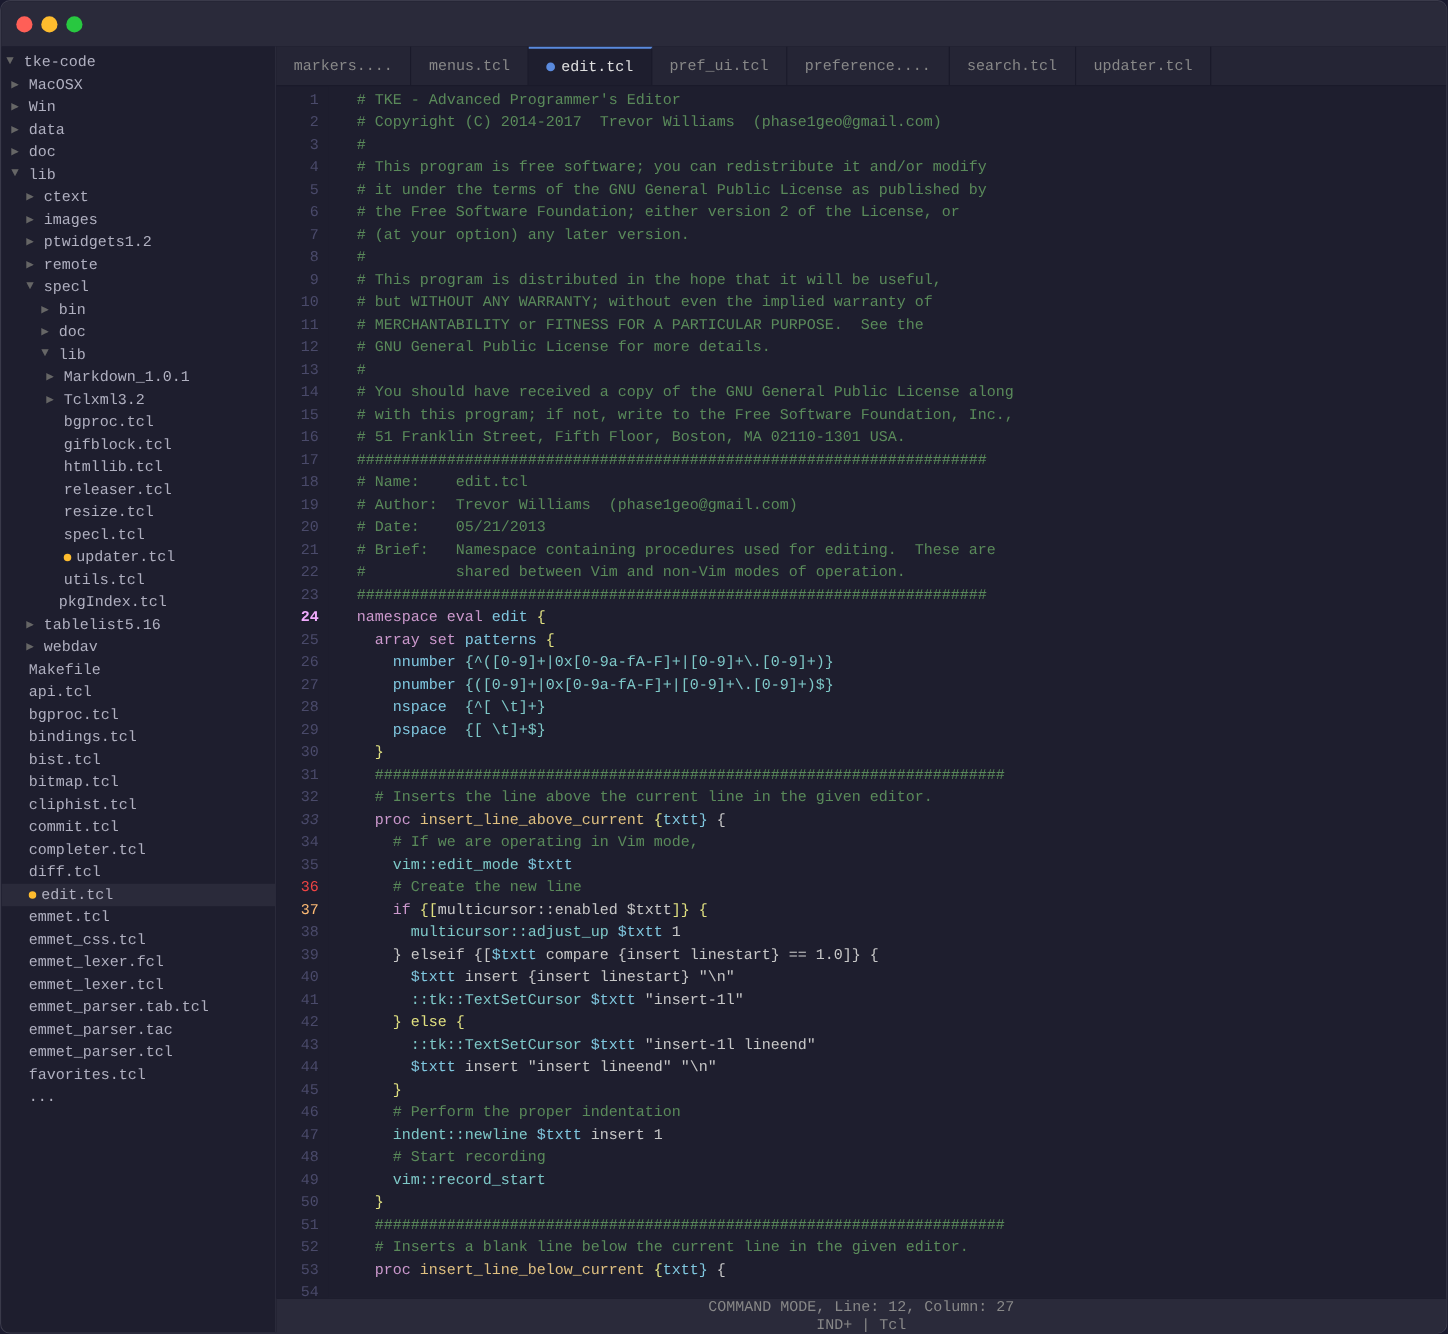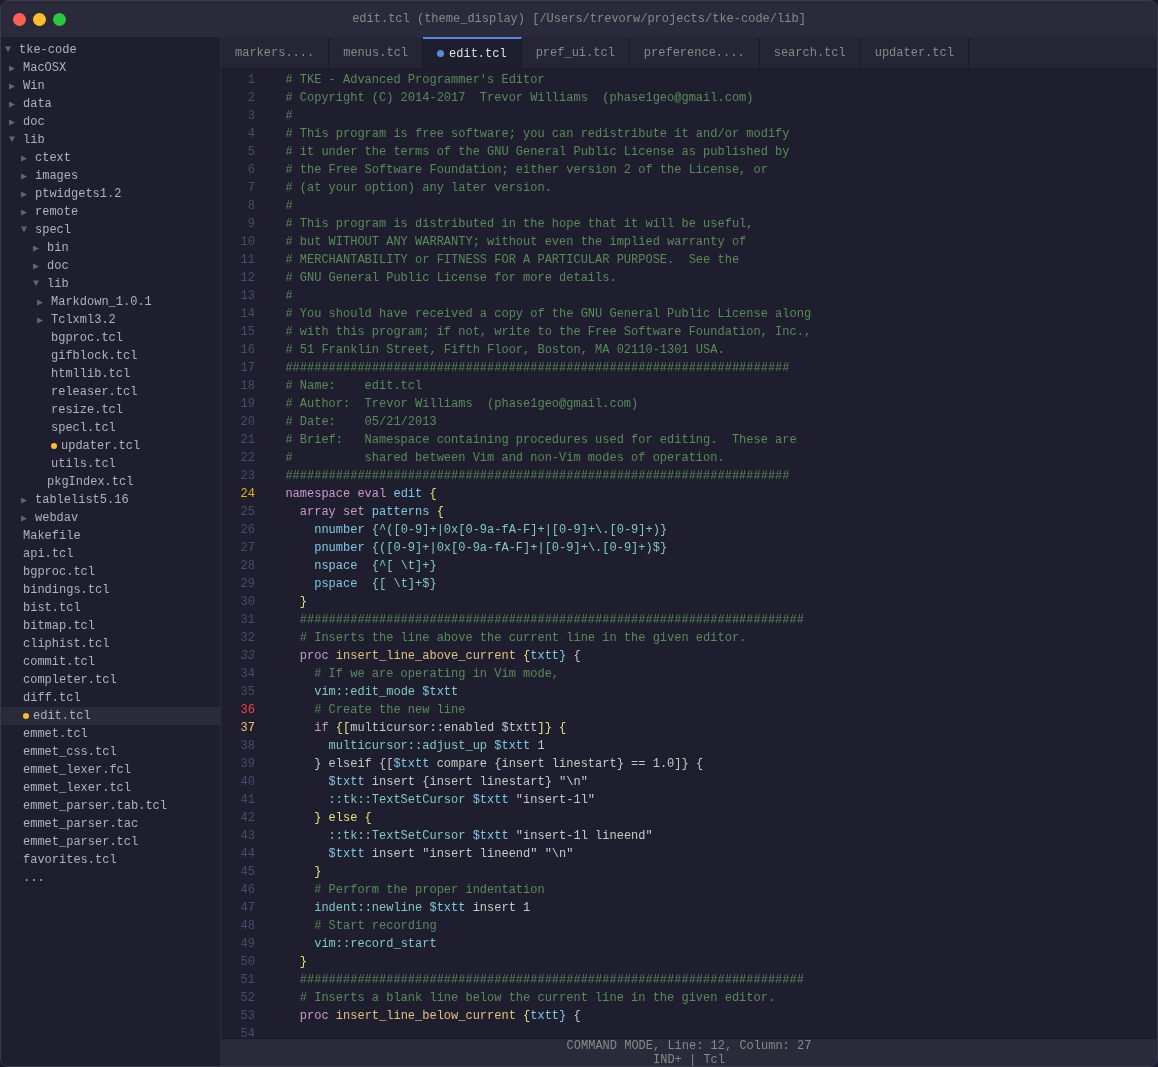--- a/index.html
+++ b/index.html
@@ -214,21 +214,20 @@
 <body>
 
 <div class="window">
 
   <div class="titlebar">
     <div class="titlebar-buttons">
       <span class="tb-btn tb-close"></span>
       <span class="tb-btn tb-min"></span>
       <span class="tb-btn tb-max"></span>
     </div>
-    <span class="titlebar-title">edit.tcl (theme_display) [/Users/trevorw/projects/tke-code/lib]</span>
   </div>
 
   <div class="main-content">
 
     <div class="sidebar">
 
       <div class="tree-item indent-0">
         <span class="tree-arrow open"></span>
         <span>tke-code</span>
       </div>
@@ -466,21 +465,21 @@
             <div style="line-height:18px;color:#4a4a6a;font-size:12px;">14</div>
             <div style="line-height:18px;color:#4a4a6a;font-size:12px;">15</div>
             <div style="line-height:18px;color:#4a4a6a;font-size:12px;">16</div>
             <div style="line-height:18px;color:#4a4a6a;font-size:12px;">17</div>
             <div style="line-height:18px;color:#4a4a6a;font-size:12px;">18</div>
             <div style="line-height:18px;color:#4a4a6a;font-size:12px;">19</div>
             <div style="line-height:18px;color:#4a4a6a;font-size:12px;">20</div>
             <div style="line-height:18px;color:#4a4a6a;font-size:12px;">21</div>
             <div style="line-height:18px;color:#4a4a6a;font-size:12px;">22</div>
             <div style="line-height:18px;color:#4a4a6a;font-size:12px;">23</div>
-            <div style="line-height:18px;color:#eab308;font-size:12px;">24</div>
+            <div style="line-height:18px;color:#f0abfc;font-size:12px;font-weight:bold;">24</div>
             <div style="line-height:18px;color:#4a4a6a;font-size:12px;">25</div>
             <div style="line-height:18px;color:#4a4a6a;font-size:12px;">26</div>
             <div style="line-height:18px;color:#4a4a6a;font-size:12px;">27</div>
             <div style="line-height:18px;color:#4a4a6a;font-size:12px;">28</div>
             <div style="line-height:18px;color:#4a4a6a;font-size:12px;">29</div>
             <div style="line-height:18px;color:#4a4a6a;font-size:12px;">30</div>
             <div style="line-height:18px;color:#4a4a6a;font-size:12px;">31</div>
             <div style="line-height:18px;color:#4a4a6a;font-size:12px;">32</div>
             <div style="line-height:18px;color:#4a4a6a;font-size:12px;font-style:italic;">33</div>
             <div style="line-height:18px;color:#4a4a6a;font-size:12px;">34</div>

